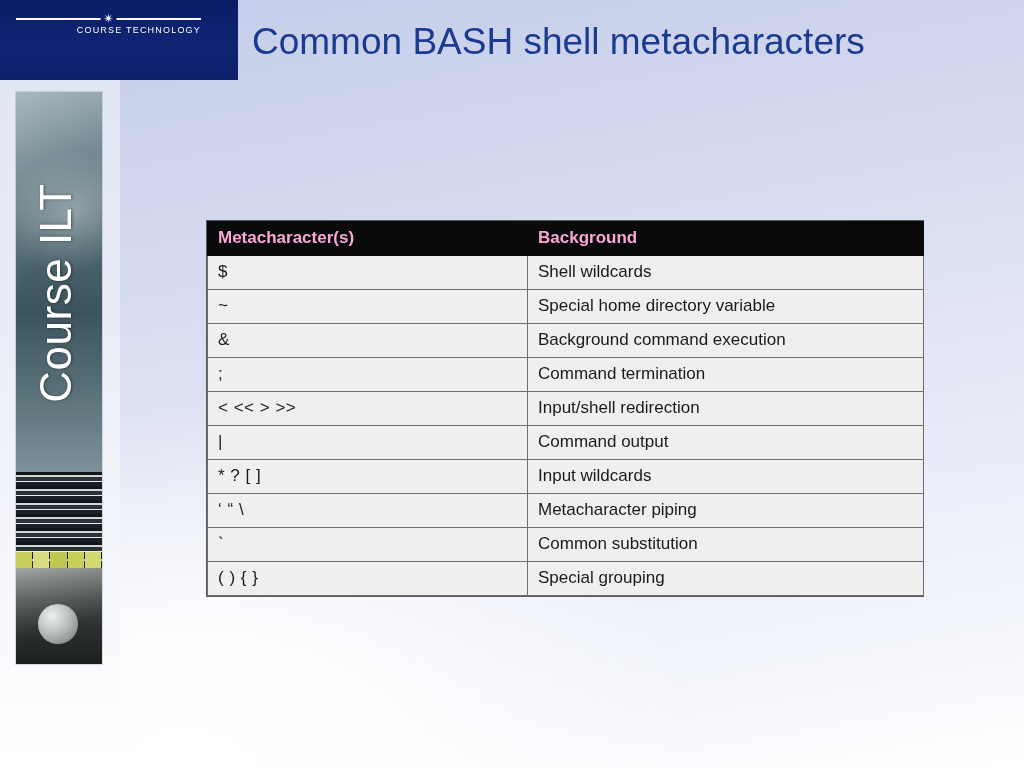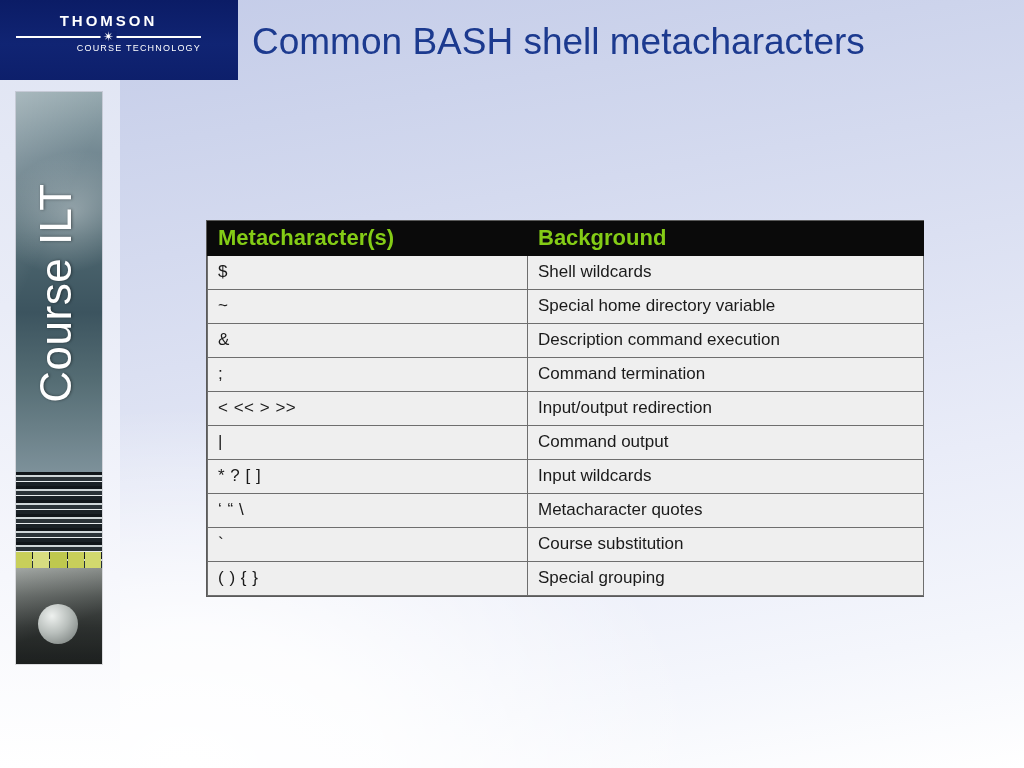--- a/index.html
+++ b/index.html
@@ -215,41 +215,40 @@
     font-size: 17px;
     line-height: 22px;
     color: #1a1a1a;
     background: #efefef;
     height: 22px;
     overflow: hidden;
     white-space: nowrap;
   }
   table.meta th {
     background: #0a0a0a;
-    color: #84cc16;
+    color: #f9a8d4;
     font-weight: bold;
-    font-size: 22px;
+    font-size: 17px;
     border-color: #0a0a0a;
   }
   table.meta col.c1 { width: 320px; }
   table.meta col.c2 { width: 396px; }
   table.meta td.sym {
     letter-spacing: 0.5px;
   }
 </style>
 </head>
 <body>
 
 <div class="slide">
 
   <div class="left-band"></div>
 
   <div class="logo-block">
     <div class="logo-inner">
-      <div class="logo-thomson">THOMSON</div>
       <div class="logo-rule">
         <span class="logo-star">✴</span>
       </div>
       <div class="logo-course">COURSE TECHNOLOGY</div>
     </div>
   </div>
 
   <div class="photo-strip">
     <div class="photo-top"></div>
     <div class="photo-bars"></div>
@@ -282,45 +281,45 @@
         <tr>
           <td class="sym">$</td>
           <td>Shell wildcards</td>
         </tr>
         <tr>
           <td class="sym">~</td>
           <td>Special home directory variable</td>
         </tr>
         <tr>
           <td class="sym">&amp;</td>
-          <td>Description command execution</td>
+          <td>Background command execution</td>
         </tr>
         <tr>
           <td class="sym">;</td>
           <td>Command termination</td>
         </tr>
         <tr>
           <td class="sym">&lt; &lt;&lt; &gt; &gt;&gt;</td>
-          <td>Input/output redirection</td>
+          <td>Input/shell redirection</td>
         </tr>
         <tr>
           <td class="sym">|</td>
           <td>Command output</td>
         </tr>
         <tr>
           <td class="sym">* ? [ ]</td>
           <td>Input wildcards</td>
         </tr>
         <tr>
           <td class="sym">‘ “ \</td>
-          <td>Metacharacter quotes</td>
+          <td>Metacharacter piping</td>
         </tr>
         <tr>
           <td class="sym">`</td>
-          <td>Course substitution</td>
+          <td>Common substitution</td>
         </tr>
         <tr>
           <td class="sym">( ) { }</td>
           <td>Special grouping</td>
         </tr>
       </tbody>
     </table>
   </div>
 
 </div>

